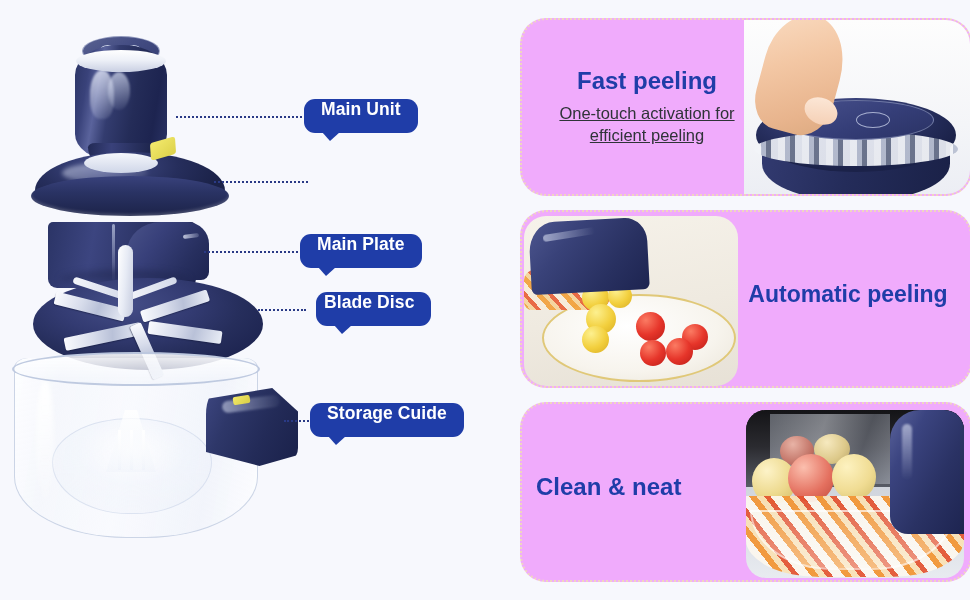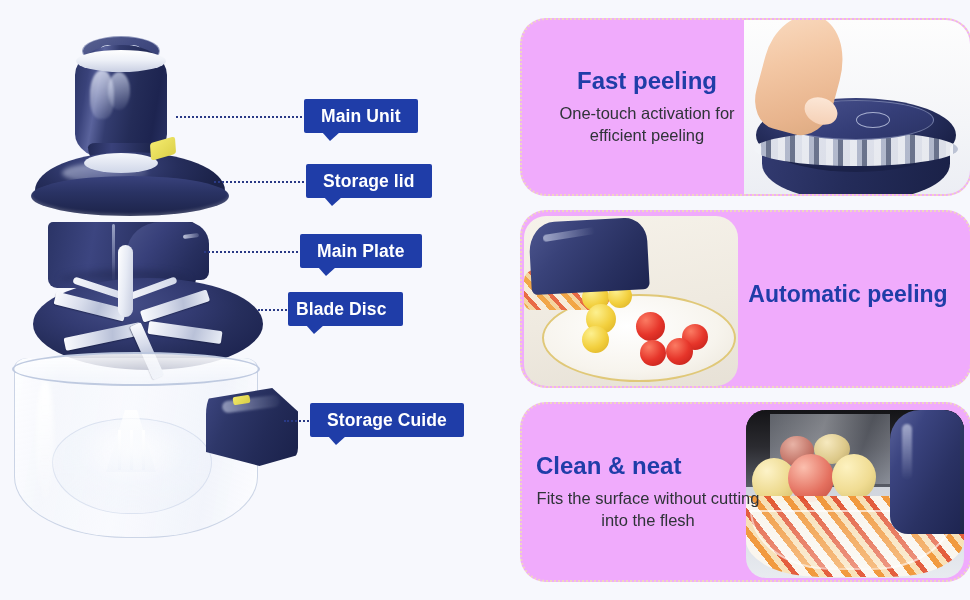--- a/index.html
+++ b/index.html
@@ -199,22 +199,22 @@
     border-radius: 8px; transform: rotate(-7deg); filter: blur(1px);
   }
   .handle-sticker {
     position: absolute; left: 233px; top: 396px; width: 17px; height: 8px;
     background: linear-gradient(140deg,#f2e968,#d9ce47); border-radius: 2px;
     transform: rotate(-9deg);
   }
 
   
   .badge {
-    position: absolute; height: 34px; display: flex; align-items: center;
-    padding: 0 17px; background: #1f3da8; border-radius: 2px;
+    position: absolute; height: 34px; display: flex; 
+    padding: 0 17px; background: #1f3da8; border-radius: 11px;
     color: #fff; font-size: 17.5px; font-weight: bold; letter-spacing: .1px;
     white-space: nowrap;
   }
   .badge::after {
     content: ""; position: absolute; left: 18px; bottom: -8px;
     width: 0; height: 0; border-left: 8px solid transparent;
     border-right: 10px solid transparent; border-top: 9px solid #1f3da8;
   }
   .leader {
     position: absolute; height: 0;
@@ -239,21 +239,21 @@
   .card.c1 .card-text { left: 14px; width: 222px; align-items: center; }
   .card.c2 .card-text { right: 8px; width: 228px; }
   .card.c3 .card-text { left: 14px; width: 224px; align-items: flex-start; }
 
   .card-title {
     color: #1f3da8; font-weight: bold; font-size: 24px; line-height: 1.1;
     text-align: center; margin-bottom: 9px;
   }
   .card.c2 .card-title { font-size: 23px; }
   .card-body {
-    color: #2f3338; font-size: 16.5px; line-height: 1.32; text-align: center;
+    color: #2f3338; font-size: 16.5px; line-height: 1.32; text-align: center; text-decoration: underline;
   }
 
   .card-photo { position: absolute; overflow: hidden; }
   .card.c1 .card-photo { right: 0;   top: 0;  width: 226px; height: 100%; }
   .card.c2 .card-photo { left: 2px;  top: 4px; width: 214px; height: 170px;
                           border-radius: 22px; }
   .card.c3 .card-photo { right: 6px; top: 6px; width: 218px; height: 168px;
                           border-radius: 20px; }
 
   
@@ -427,27 +427,24 @@
 
     <div class="leader" style="left:176px; top:116px; width:130px;"></div>
     <div class="leader" style="left:214px; top:181px; width:94px;"></div>
     <div class="leader" style="left:204px; top:251px; width:98px;"></div>
     <div class="leader" style="left:258px; top:309px; width:48px;"></div>
     <div class="leader" style="left:284px; top:420px; width:28px;"></div>
 
     <div class="badge" style="left:304px; top:99px;">
       <span>Main Unit</span>
     </div>
-    <div class="badge" style="left:306px; top:164px;">
-      <span>Storage lid</span>
-    </div>
     <div class="badge" style="left:300px; top:234px;">
       <span>Main Plate</span>
     </div>
-    <div class="badge" style="left:288px; top:292px;padding-left:8px;">
+    <div class="badge" style="left:316px; top:292px;padding-left:8px;">
       <span>Blade Disc</span>
     </div>
     <div class="badge" style="left:310px; top:403px;">
       <span>Storage Cuide</span>
     </div>
   </div>
 
   <div id="right-panel">
 
     <div class="card c1">
@@ -493,17 +490,16 @@
         <div class="ball f5"></div>
         <div class="ball f1"></div>
         <div class="ball f2"></div>
         <div class="ball f3"></div>
         <div class="p3-peel"></div>
         <div class="p3-bowl"></div>
         <div class="p3-chute"></div>
       </div>
       <div class="card-text">
         <div class="card-title">Clean &amp; neat</div>
-        <div class="card-body">Fits the surface without cutting into the flesh</div>
       </div>
     </div>
   </div>
 </div>
 
 </body></html>

